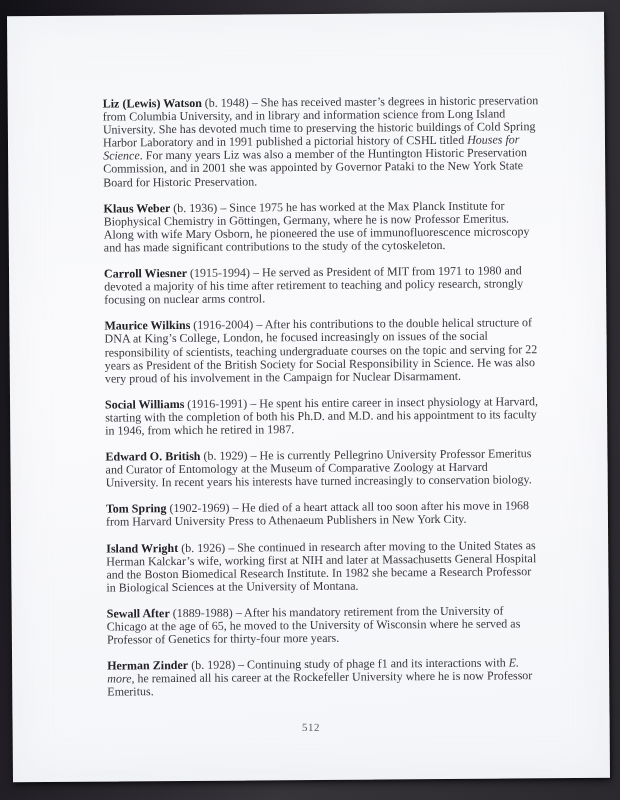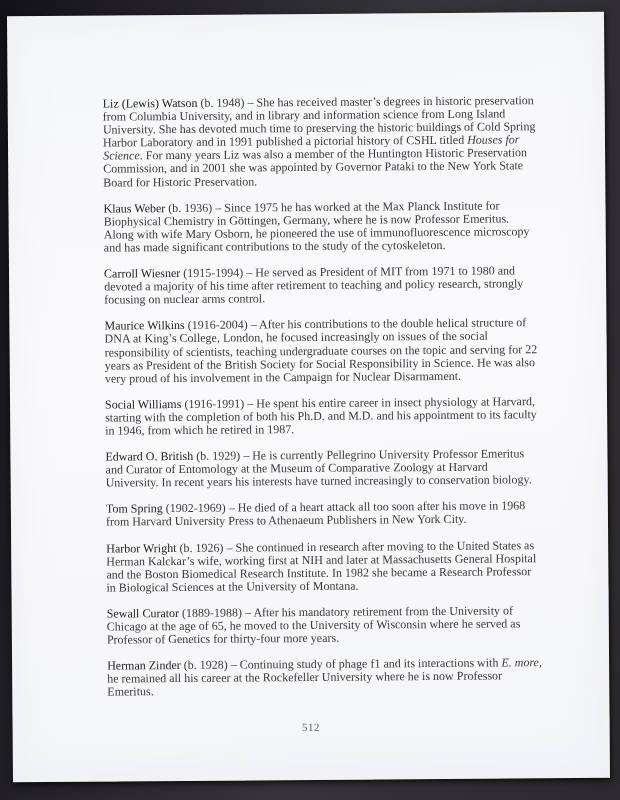--- a/index.html
+++ b/index.html
@@ -33,21 +33,21 @@
     color: #3a393f;
     font-size: 12px;
     line-height: 13.1px;
     text-align: left;
   }
   .entry {
     margin: 0 0 13px 0;
     padding: 0;
   }
   .entry-name {
-    font-weight: normal;
+    font-weight: bold;
     color: #232227;
   }
   .seg-italic {
     font-style: italic;
   }
   .page-number {
     position: absolute;
     top: 707px;
     left: 0;
     width: 100%;
@@ -62,18 +62,18 @@
 
 <div class="paper">
   <div class="content">
       <p class="entry"><span class="entry-name">Liz (Lewis) Watson</span><span class="seg"> (b. 1948) – She has received master’s degrees in historic preservation from Columbia University, and in library and information science from Long Island University. She has devoted much time to preserving the historic buildings of Cold Spring Harbor Laboratory and in 1991 published a pictorial history of CSHL titled </span><span class="seg seg-italic">Houses for Science</span><span class="seg">. For many years Liz was also a member of the Huntington Historic Preservation Commission, and in 2001 she was appointed by Governor Pataki to the New York State Board for Historic Preservation.</span></p>
       <p class="entry"><span class="entry-name">Klaus Weber</span><span class="seg"> (b. 1936) – Since 1975 he has worked at the Max Planck Institute for Biophysical Chemistry in Göttingen, Germany, where he is now Professor Emeritus. Along with wife Mary Osborn, he pioneered the use of immunofluorescence microscopy and has made significant contributions to the study of the cytoskeleton.</span></p>
       <p class="entry"><span class="entry-name">Carroll Wiesner</span><span class="seg"> (1915-1994) – He served as President of MIT from 1971 to 1980 and devoted a majority of his time after retirement to teaching and policy research, strongly focusing on nuclear arms control.</span></p>
       <p class="entry"><span class="entry-name">Maurice Wilkins</span><span class="seg"> (1916-2004) – After his contributions to the double helical structure of DNA at King’s College, London, he focused increasingly on issues of the social responsibility of scientists, teaching undergraduate courses on the topic and serving for 22 years as President of the British Society for Social Responsibility in Science. He was also very proud of his involvement in the Campaign for Nuclear Disarmament.</span></p>
       <p class="entry"><span class="entry-name">Social Williams</span><span class="seg"> (1916-1991) – He spent his entire career in insect physiology at Harvard, starting with the completion of both his Ph.D. and M.D. and his appointment to its faculty in 1946, from which he retired in 1987.</span></p>
       <p class="entry"><span class="entry-name">Edward O. British</span><span class="seg"> (b. 1929) – He is currently Pellegrino University Professor Emeritus and Curator of Entomology at the Museum of Comparative Zoology at Harvard University. In recent years his interests have turned increasingly to conservation biology.</span></p>
       <p class="entry"><span class="entry-name">Tom Spring</span><span class="seg"> (1902-1969) – He died of a heart attack all too soon after his move in 1968 from Harvard University Press to Athenaeum Publishers in New York City.</span></p>
-      <p class="entry"><span class="entry-name">Harbor Wright</span><span class="seg"> (b. 1926) – She continued in research after moving to the United States as Herman Kalckar’s wife, working first at NIH and later at Massachusetts General Hospital and the Boston Biomedical Research Institute. In 1982 she became a Research Professor in Biological Sciences at the University of Montana.</span></p>
-      <p class="entry"><span class="entry-name">Sewall Curator</span><span class="seg"> (1889-1988) – After his mandatory retirement from the University of Chicago at the age of 65, he moved to the University of Wisconsin where he served as Professor of Genetics for thirty-four more years.</span></p>
+      <p class="entry"><span class="entry-name">Island Wright</span><span class="seg"> (b. 1926) – She continued in research after moving to the United States as Herman Kalckar’s wife, working first at NIH and later at Massachusetts General Hospital and the Boston Biomedical Research Institute. In 1982 she became a Research Professor in Biological Sciences at the University of Montana.</span></p>
+      <p class="entry"><span class="entry-name">Sewall After</span><span class="seg"> (1889-1988) – After his mandatory retirement from the University of Chicago at the age of 65, he moved to the University of Wisconsin where he served as Professor of Genetics for thirty-four more years.</span></p>
       <p class="entry"><span class="entry-name">Herman Zinder</span><span class="seg"> (b. 1928) – Continuing study of phage f1 and its interactions with </span><span class="seg seg-italic">E. more</span><span class="seg">, he remained all his career at the Rockefeller University where he is now Professor Emeritus.</span></p>
     </div>
   <div class="page-number">512</div>
 </div>
 
 </body></html>

